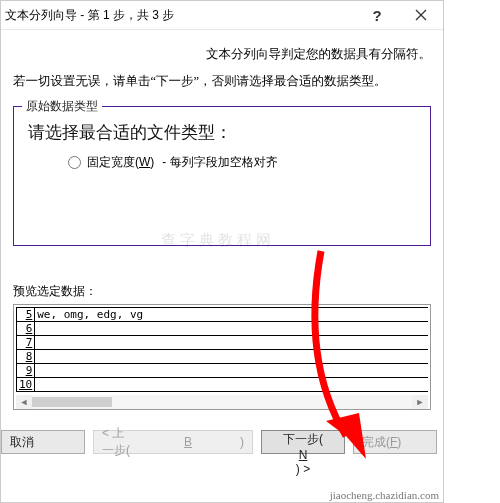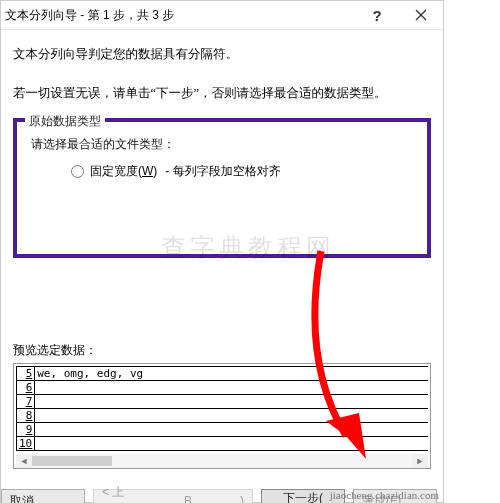--- a/index.html
+++ b/index.html
@@ -53,52 +53,53 @@
   }
   .titlebar .winbtn.help { font-weight: bold; font-size: 15px; }
   .titlebar .winbtn.close svg { width: 12px; height: 12px; }
   .titlebar .winbtn.close svg line { stroke:#333; stroke-width:1.2; }
 
   
   .body {
     padding: 10px 12px 6px 12px;
   }
   .intro1 {
-    margin: 6px 0 22px 0;
+    margin: 6px 0 10px 0;
     color: #000;
     font-size: 12.5px;
+    text-align: right;
   }
   .intro2 {
     margin: 0 0 16px 0;
     color: #000;
     font-size: 12.5px;
     font-family: Liberation Serif, serif;
   }
 
   
   .group {
     position: relative;
-    border: 4px solid #4c1d95;
+    border: 1px solid #4c1d95;
     margin-top: 6px;
     padding: 10px 14px 14px 14px;
     height: 140px;
     box-sizing: border-box;
   }
   .group .legend {
     position: absolute;
     top: -9px;
     left: 8px;
     background: #fff;
     padding: 0 4px;
     font-size: 12px;
     color: #222;
   }
   .group .prompt {
     margin: 4px 0 10px 0;
-    font-size: 12px;
+    font-size: 17px;
     color: #111;
   }
   .radio-row {
     display: flex;
     align-items: center;
     margin: 0 0 10px 40px;
     font-size: 12px;
     color: #000;
   }
   .radio-row .radio {
@@ -121,21 +122,21 @@
   }
   .radio-row .optdesc {
     color: #000;
   }
   .mnemonic {
     text-decoration: underline;
   }
 
   
   .preview-label {
-    margin: 84px 0 4px 0;
+    margin: 37px 0 4px 0;
     font-size: 12px;
   }
   .preview-box {
     border: 1px solid #999;
     height: 104px;
     margin: 0 0 4px 0;
     background: #fff;
     position: relative;
     overflow: hidden;
   }
@@ -246,21 +247,21 @@
     height: 240px;
     pointer-events: none;
   }
 
   
   .watermark {
     position: absolute;
     top: 230px;
     left: 160px;
     color: rgba(0,0,0,0.12);
-    font-size: 25px;
+    font-size: 15px;
     letter-spacing: 4px;
     transform: scale(1,1);
     pointer-events: none;
     font-family: "SimSun", serif;
   }
   .footer-link {
     position: absolute;
     bottom: 1px;
     right: 4px;
     font-size: 11px;

